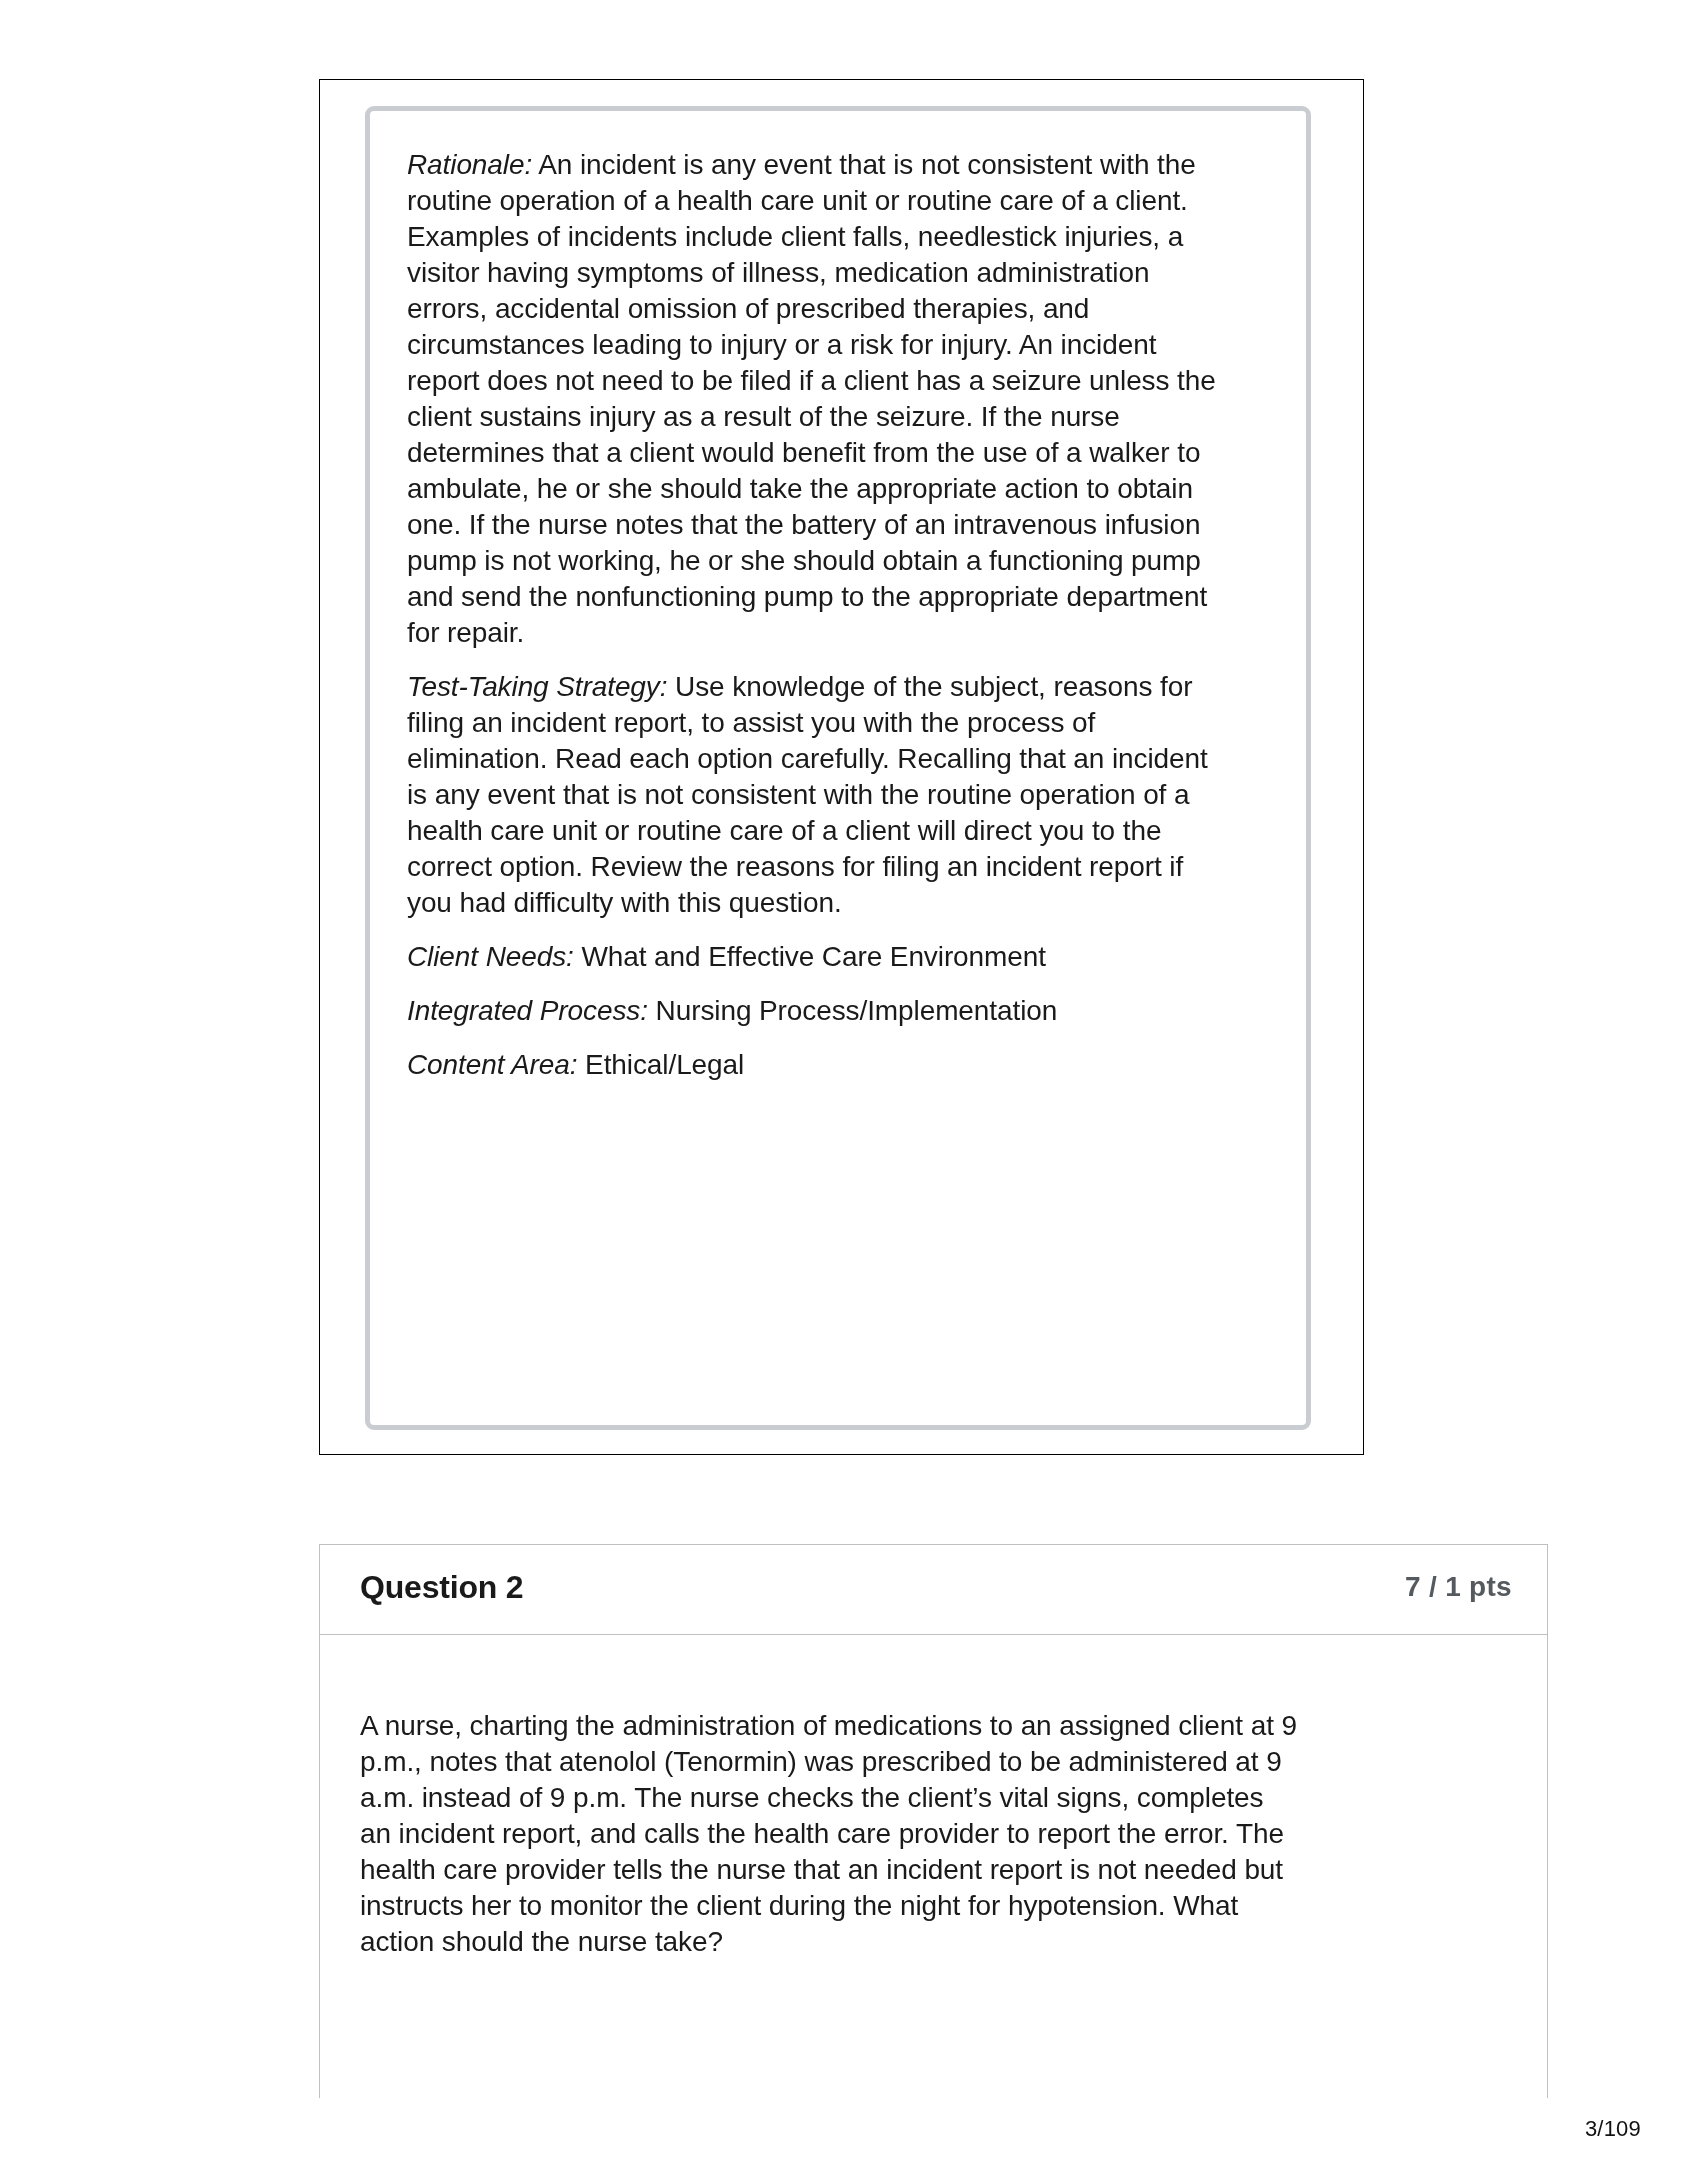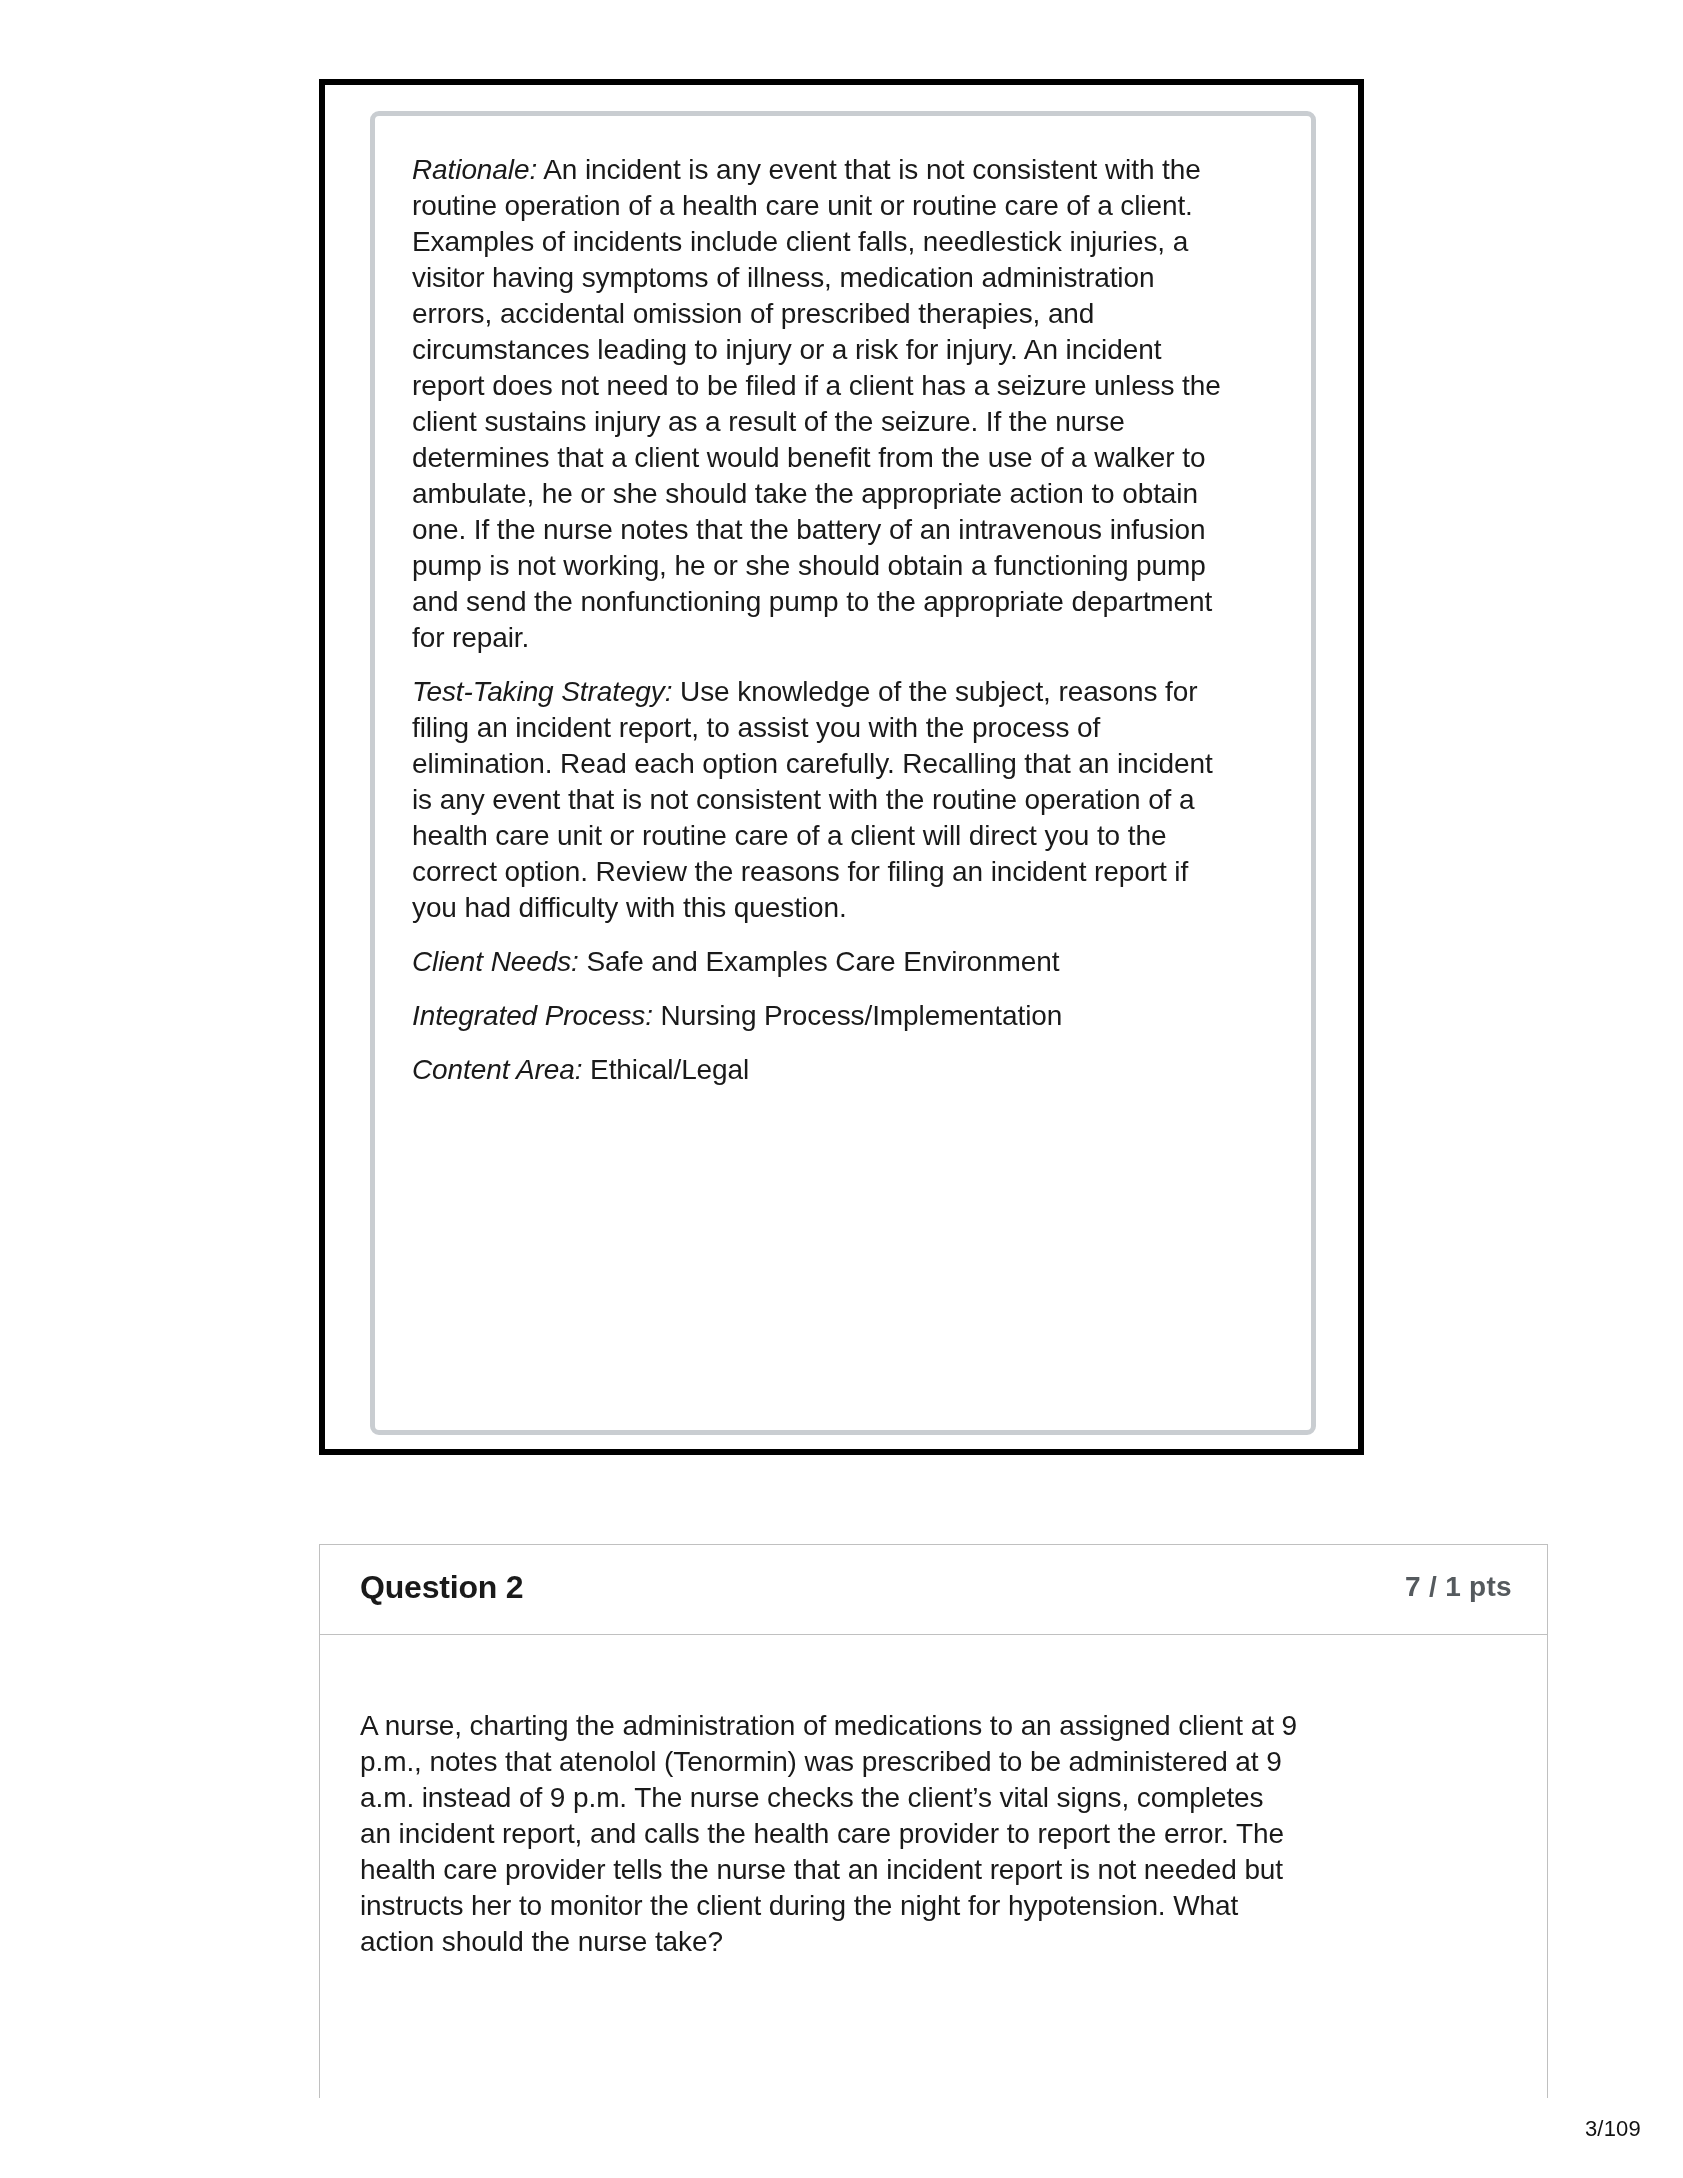--- a/index.html
+++ b/index.html
@@ -26,21 +26,21 @@
   }
 
   
   .rationale-outer {
     position: absolute;
     left: 319px;
     top: 79px;
     width: 1045px;
     height: 1376px;
     box-sizing: border-box;
-    border: 6px solid #000000;
+    border: 1px solid #000000;
     background: #ffffff;
   }
 
   .rationale-inner {
     position: absolute;
     left: 45px;
     top: 26px;
     width: 946px;
     height: 1324px;
     box-sizing: border-box;
@@ -141,21 +141,21 @@
 
   <div class="rationale-outer">
     <div class="rationale-inner">
       <div class="rationale-body">
 
         <p class="para"><span class="lbl">Rationale:</span><span> An incident is any event that is not consistent with the routine operation of a health care unit or routine care of a client. Examples of incidents include client falls, needlestick injuries, a visitor having symptoms of illness, medication administration errors, accidental omission of prescribed therapies, and circumstances leading to injury or a risk for injury. An incident report does not need to be filed if a client has a seizure unless the client sustains injury as a result of the seizure. If the nurse determines that a client would benefit from the use of a walker to ambulate, he or she should take the appropriate action to obtain one. If the nurse notes that the battery of an intravenous infusion pump is not working, he or she should obtain a functioning pump and send the nonfunctioning pump to the appropriate department for repair.</span></p>
 
         <p class="para"><span class="lbl">Test-Taking Strategy:</span><span> Use knowledge of the subject, reasons for filing an incident report, to assist you with the process of elimination. Read each option carefully. Recalling that an incident is any event that is not consistent with the routine operation of a health care unit or routine care of a client will direct you to the correct option. Review the reasons for filing an incident report if you had difficulty with this question.</span></p>
 
 
-        <p class="para meta"><span class="lbl">Client Needs:</span><span> Safe and Examples Care Environment</span></p>
+        <p class="para meta"><span class="lbl">Client Needs:</span><span> What and Effective Care Environment</span></p>
 
         <p class="para meta"><span class="lbl">Integrated Process:</span><span> Nursing Process/Implementation</span></p>
 
         <p class="para meta"><span class="lbl">Content Area:</span><span> Ethical/Legal</span></p>
 
       </div>
     </div>
   </div>
 
   <div class="question-card">

